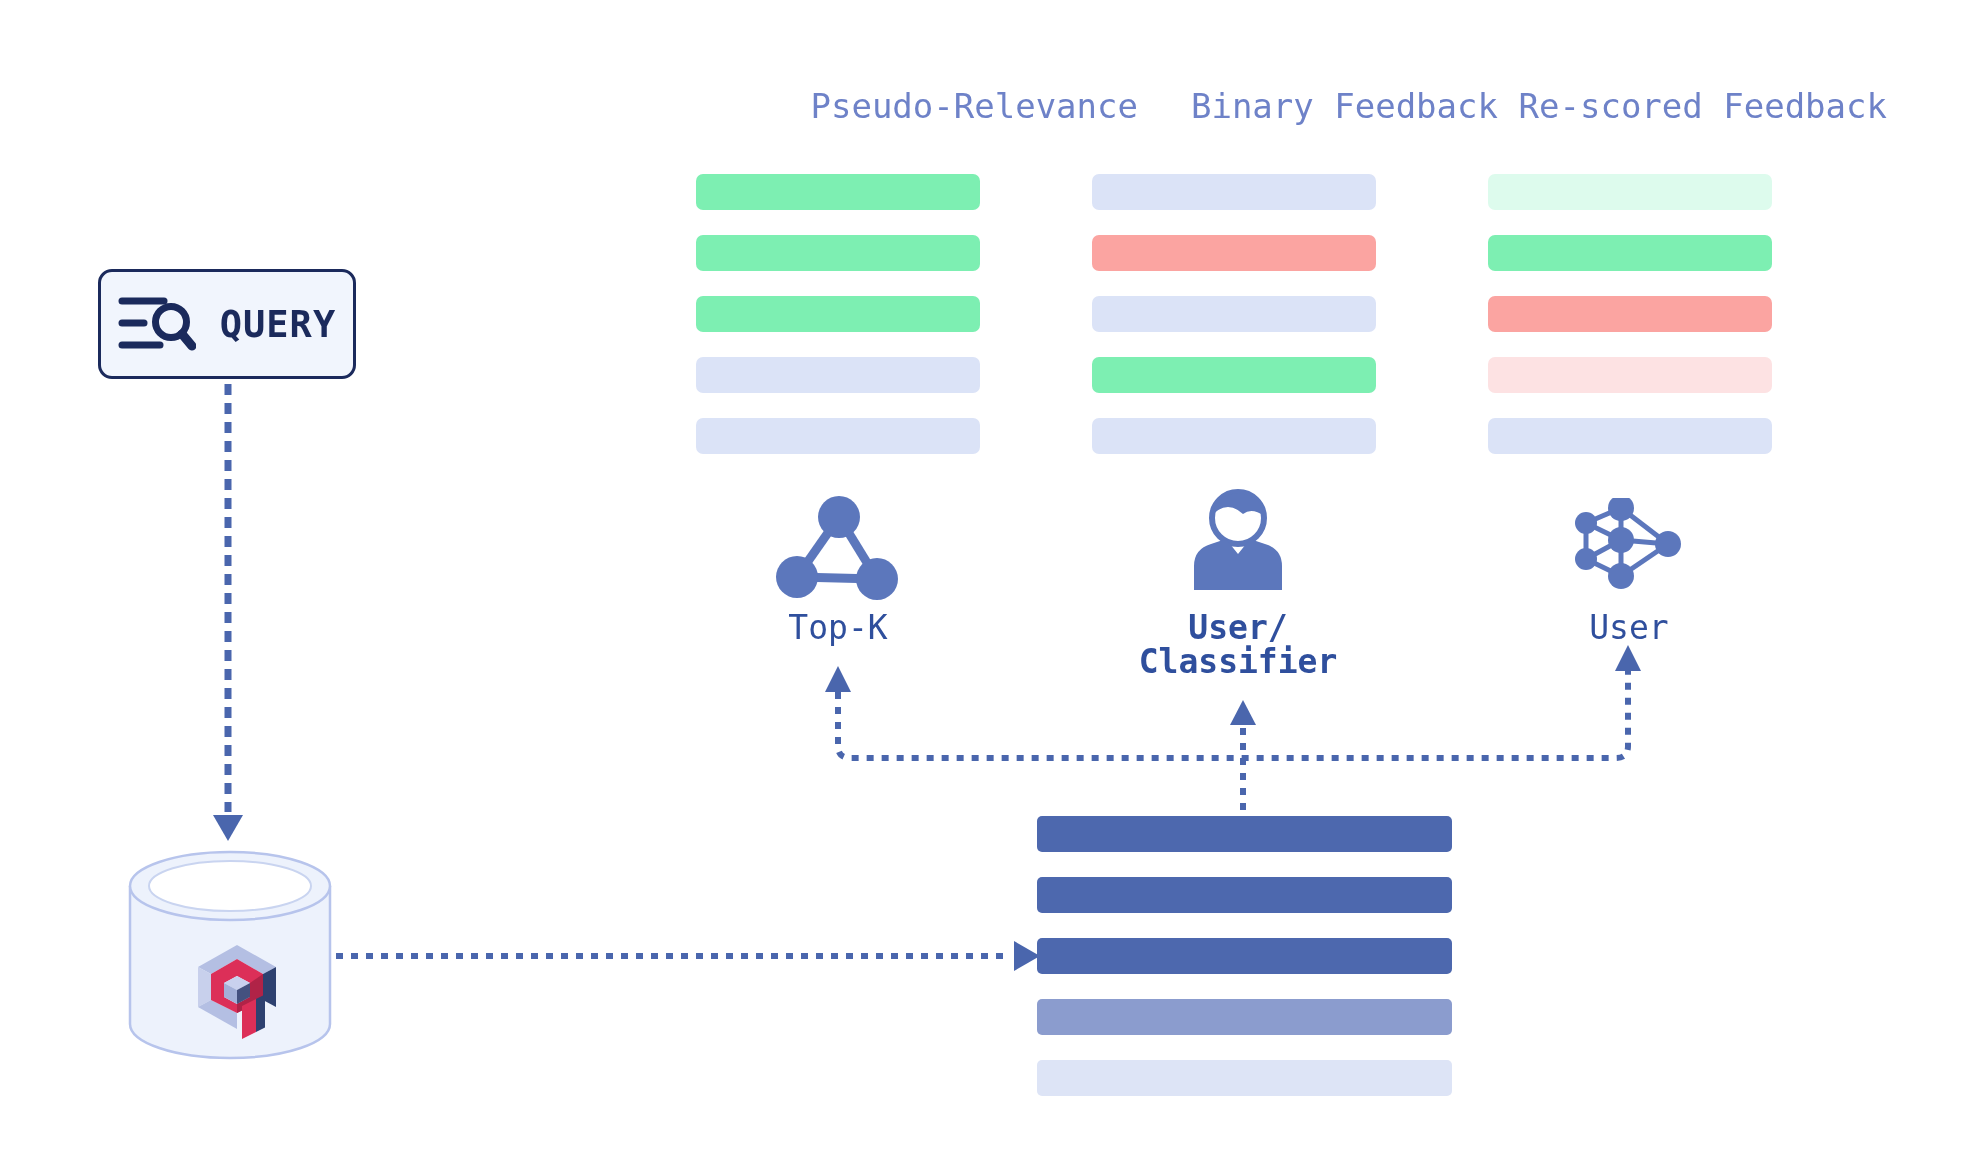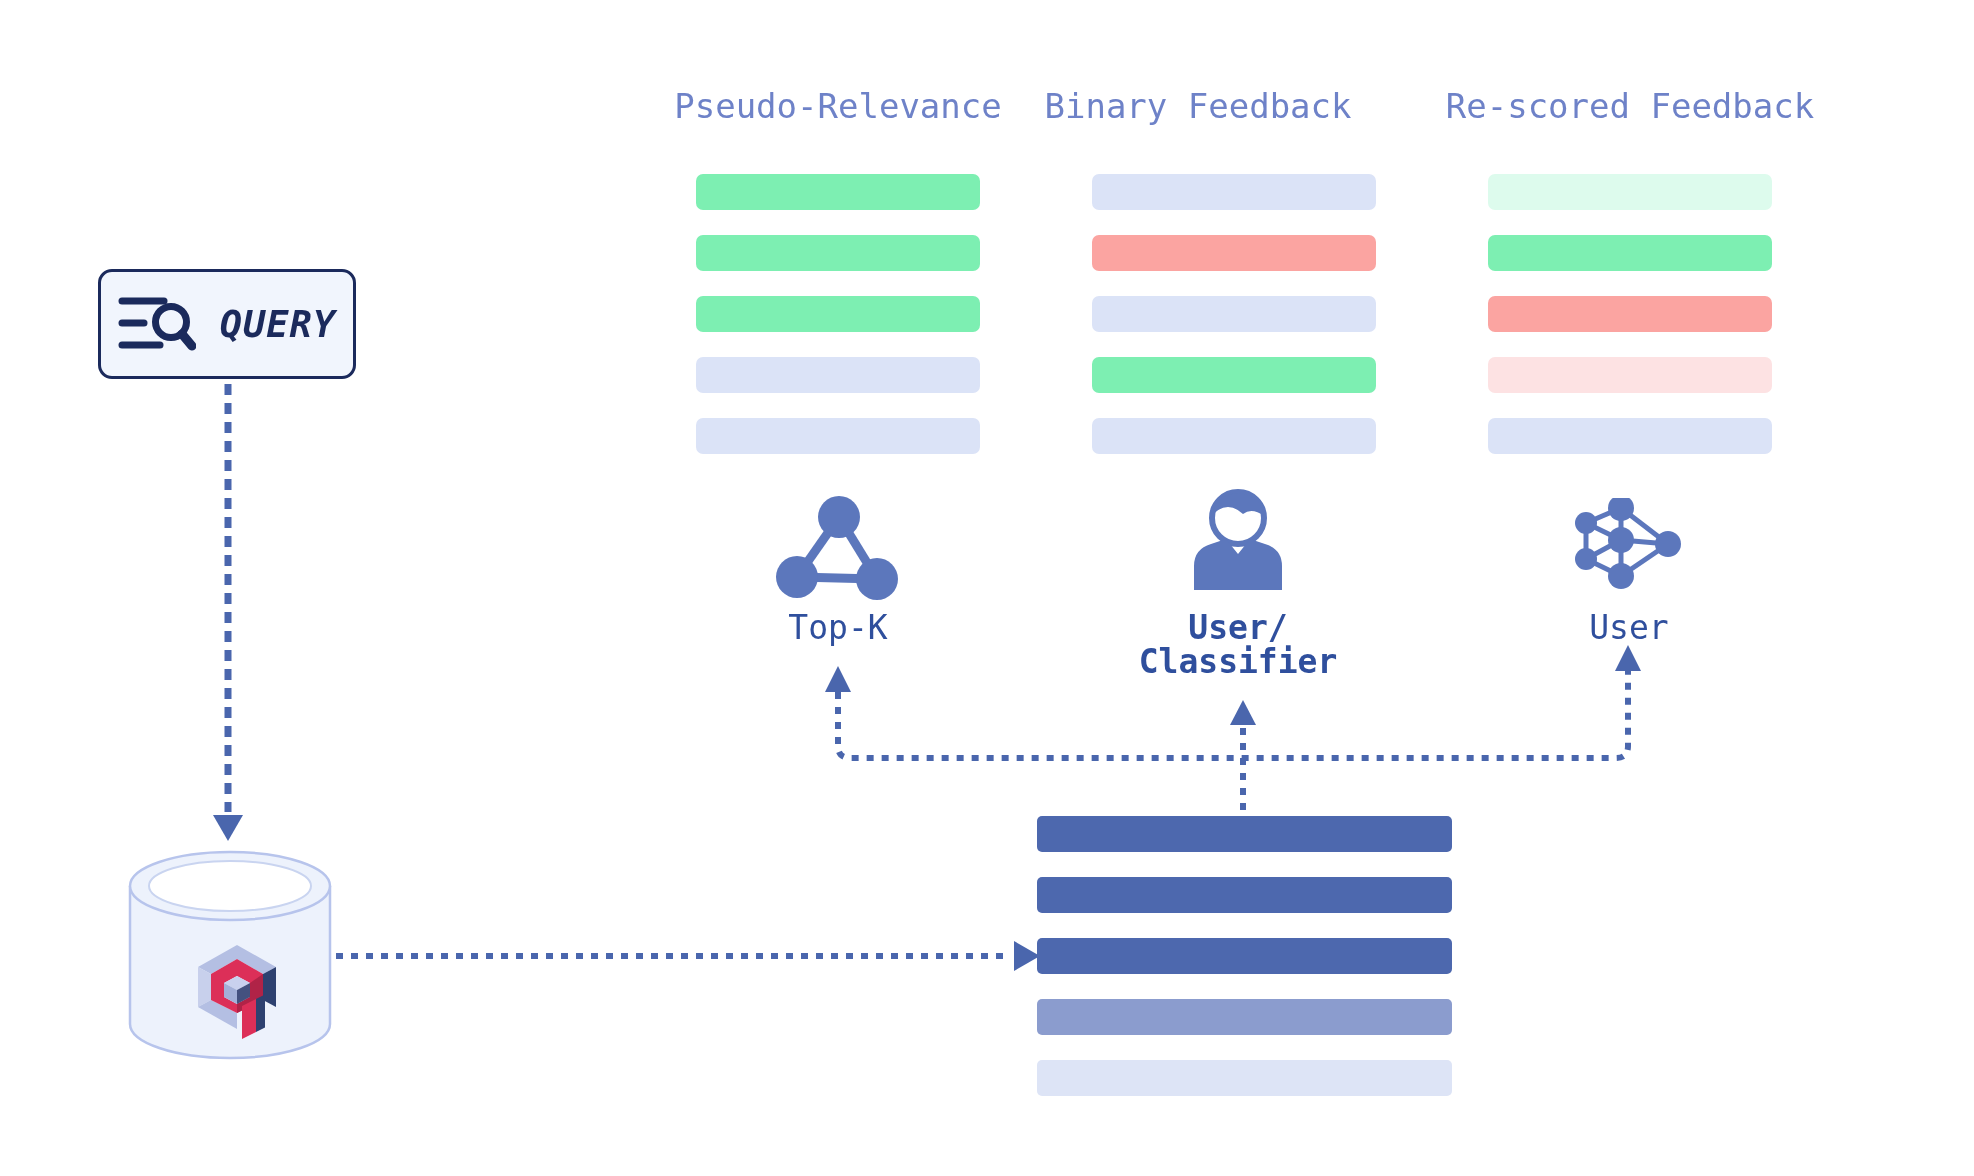--- a/index.html
+++ b/index.html
@@ -9,29 +9,29 @@
   }
   .abs{position:absolute;}
 
   
   .query-box{
     left:98px;top:269px;width:252px;height:104px;
     background:#f1f5fd;border:3px solid var(--navy);border-radius:14px;
     display:flex;align-items:center;justify-content:center;gap:24px;
   }
   .query-label{
-    font-size:37px;font-weight:700;color:var(--navy);letter-spacing:1px;line-height:1;font-style:italic;
+    font-size:37px;font-weight:700;color:var(--navy);letter-spacing:1px;line-height:1;
   }
 
   
   .col-header{
-    top:86px;width:600px;text-align:center;
+    top:86px;width:600px;text-align:right;
     font-size:34px;font-weight:500;color:var(--header_text);line-height:40px;white-space:nowrap;
   }
-  #hdr1{left:538px;} #hdr2{left:898px;} #hdr3{left:1330px;}
+  #hdr1{left:538px;} #hdr2{left:898px;} #hdr3{left:1287px;}
 
   
   .bar-col{width:284px;top:174px;}
   #col1{left:696px;} #col2{left:1092px;} #col3{left:1488px;}
   .bar-col .bar{width:100%;height:36px;border-radius:7px;margin-bottom:25px;}
 
   
   .results-stack{left:1037px;top:816px;width:415px;}
   .results-stack .bar{width:100%;height:36px;border-radius:5px;margin-bottom:25px;}
 

